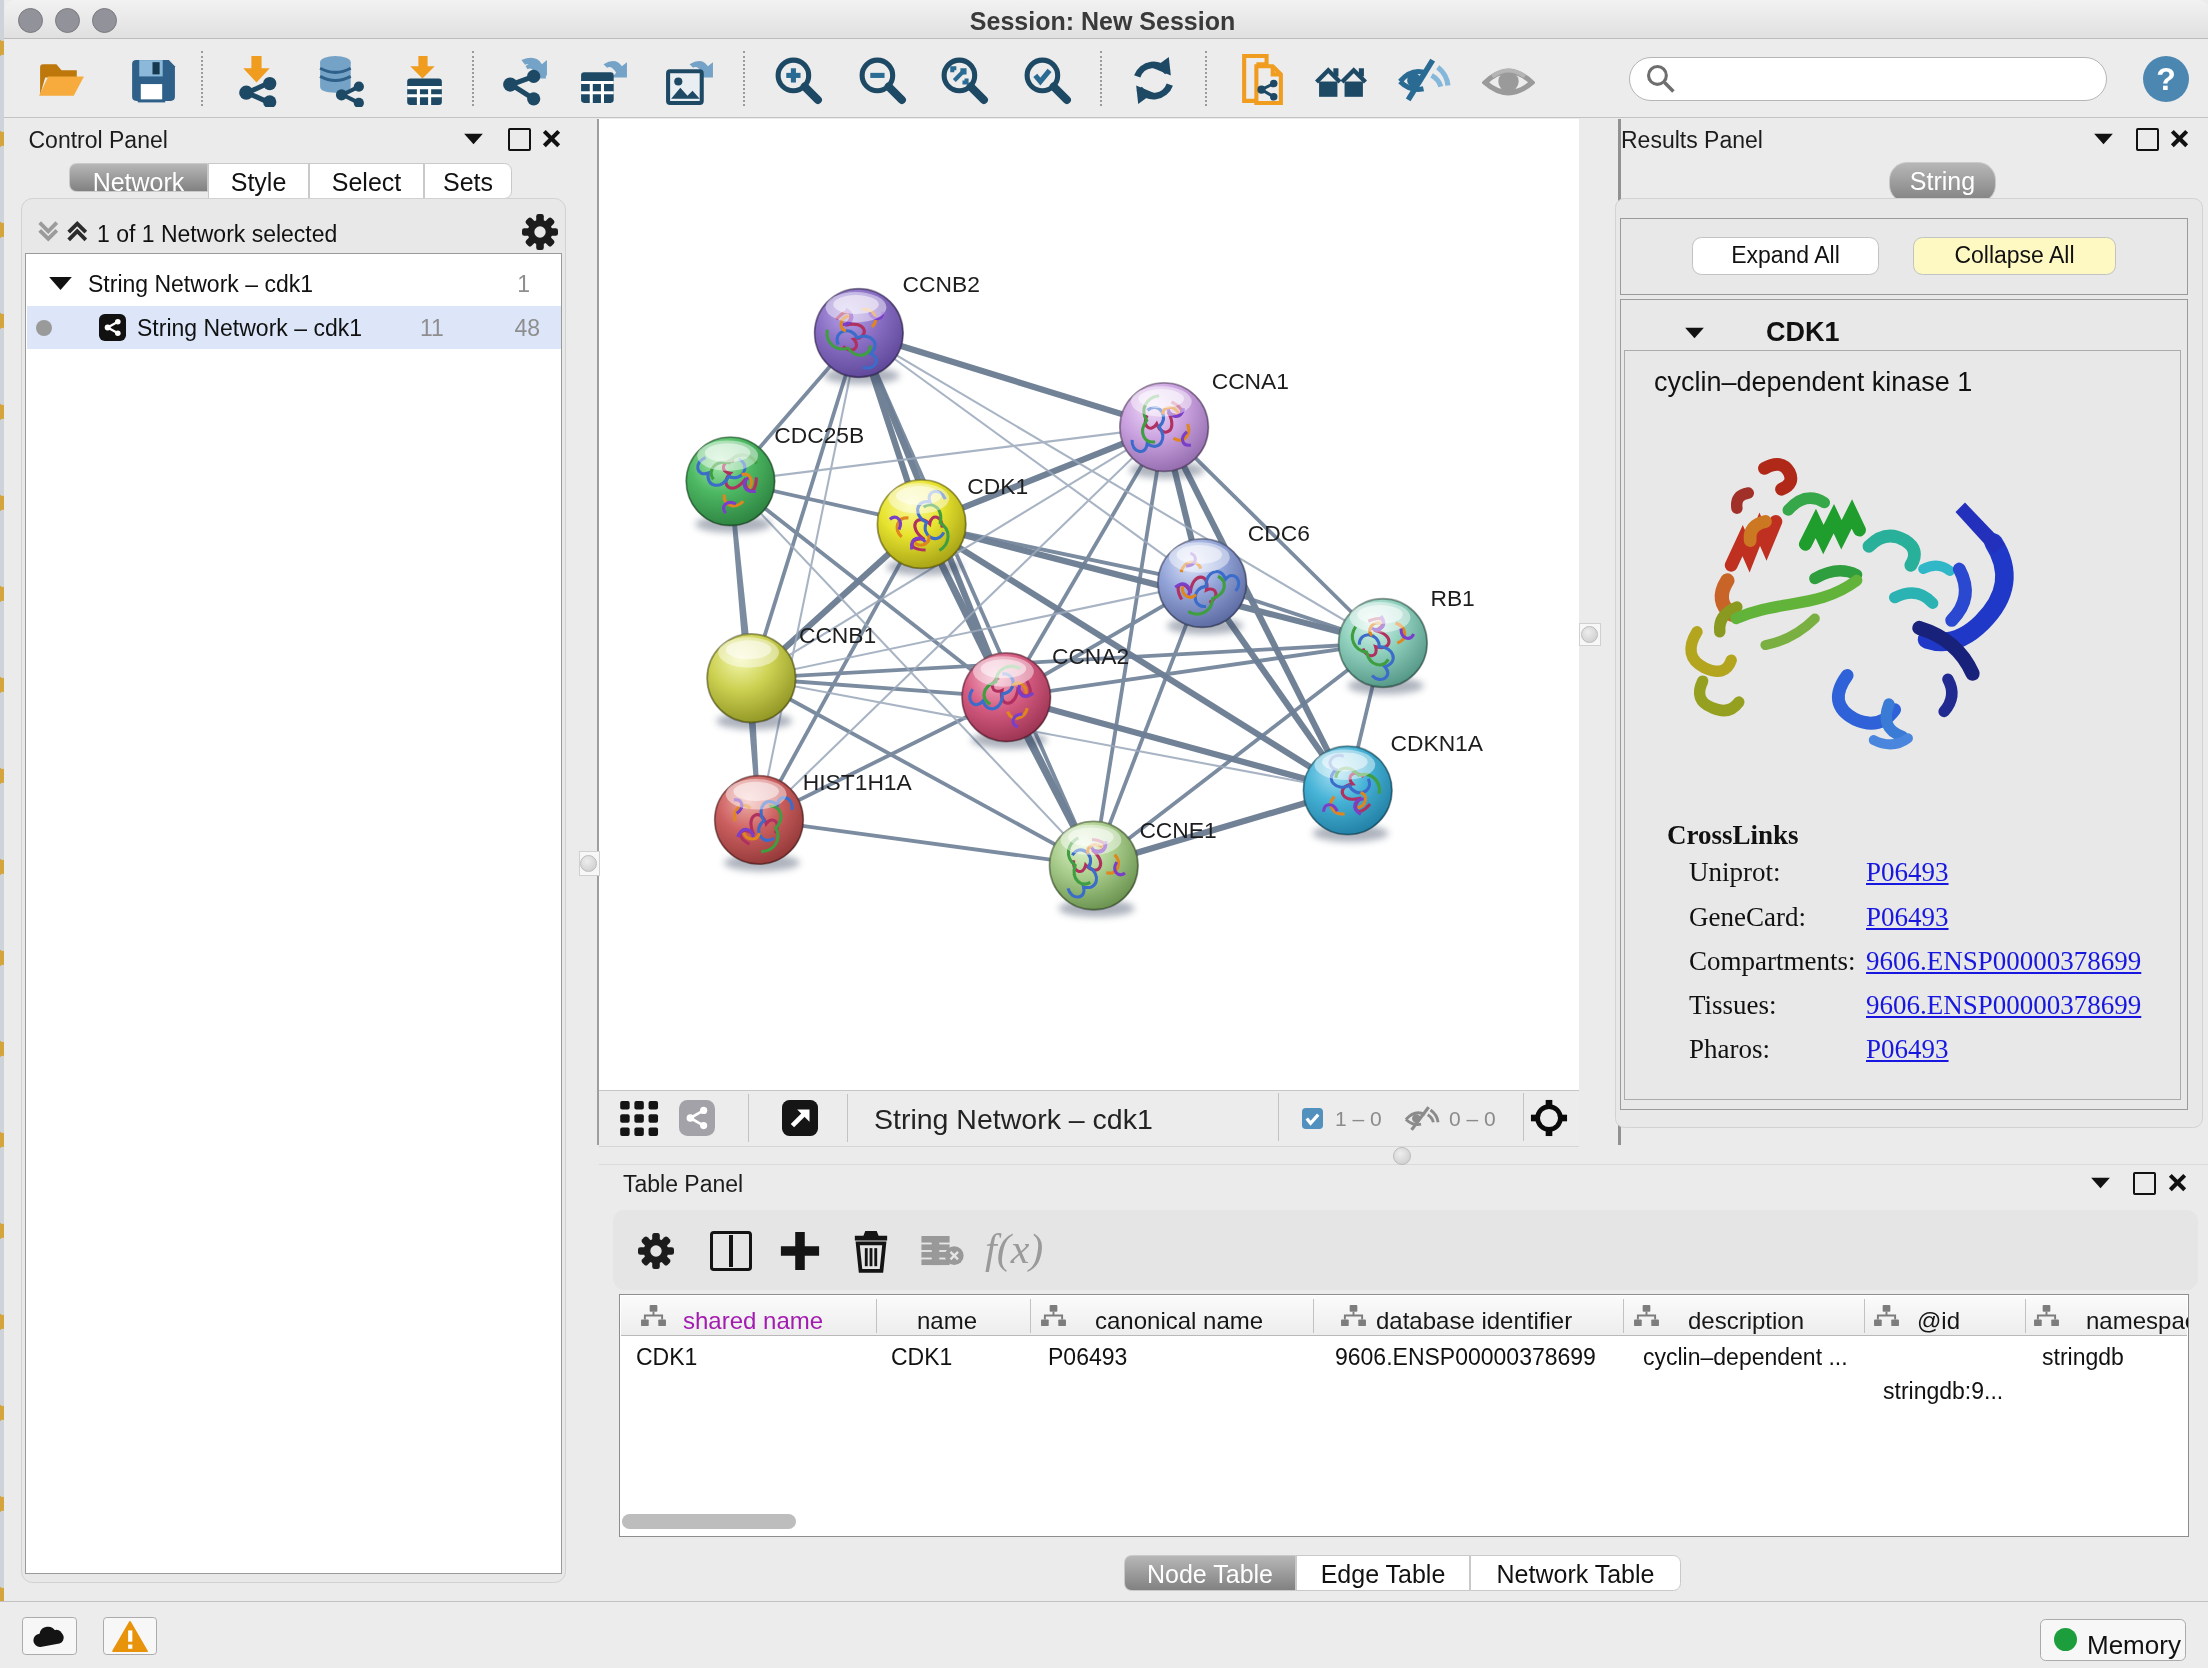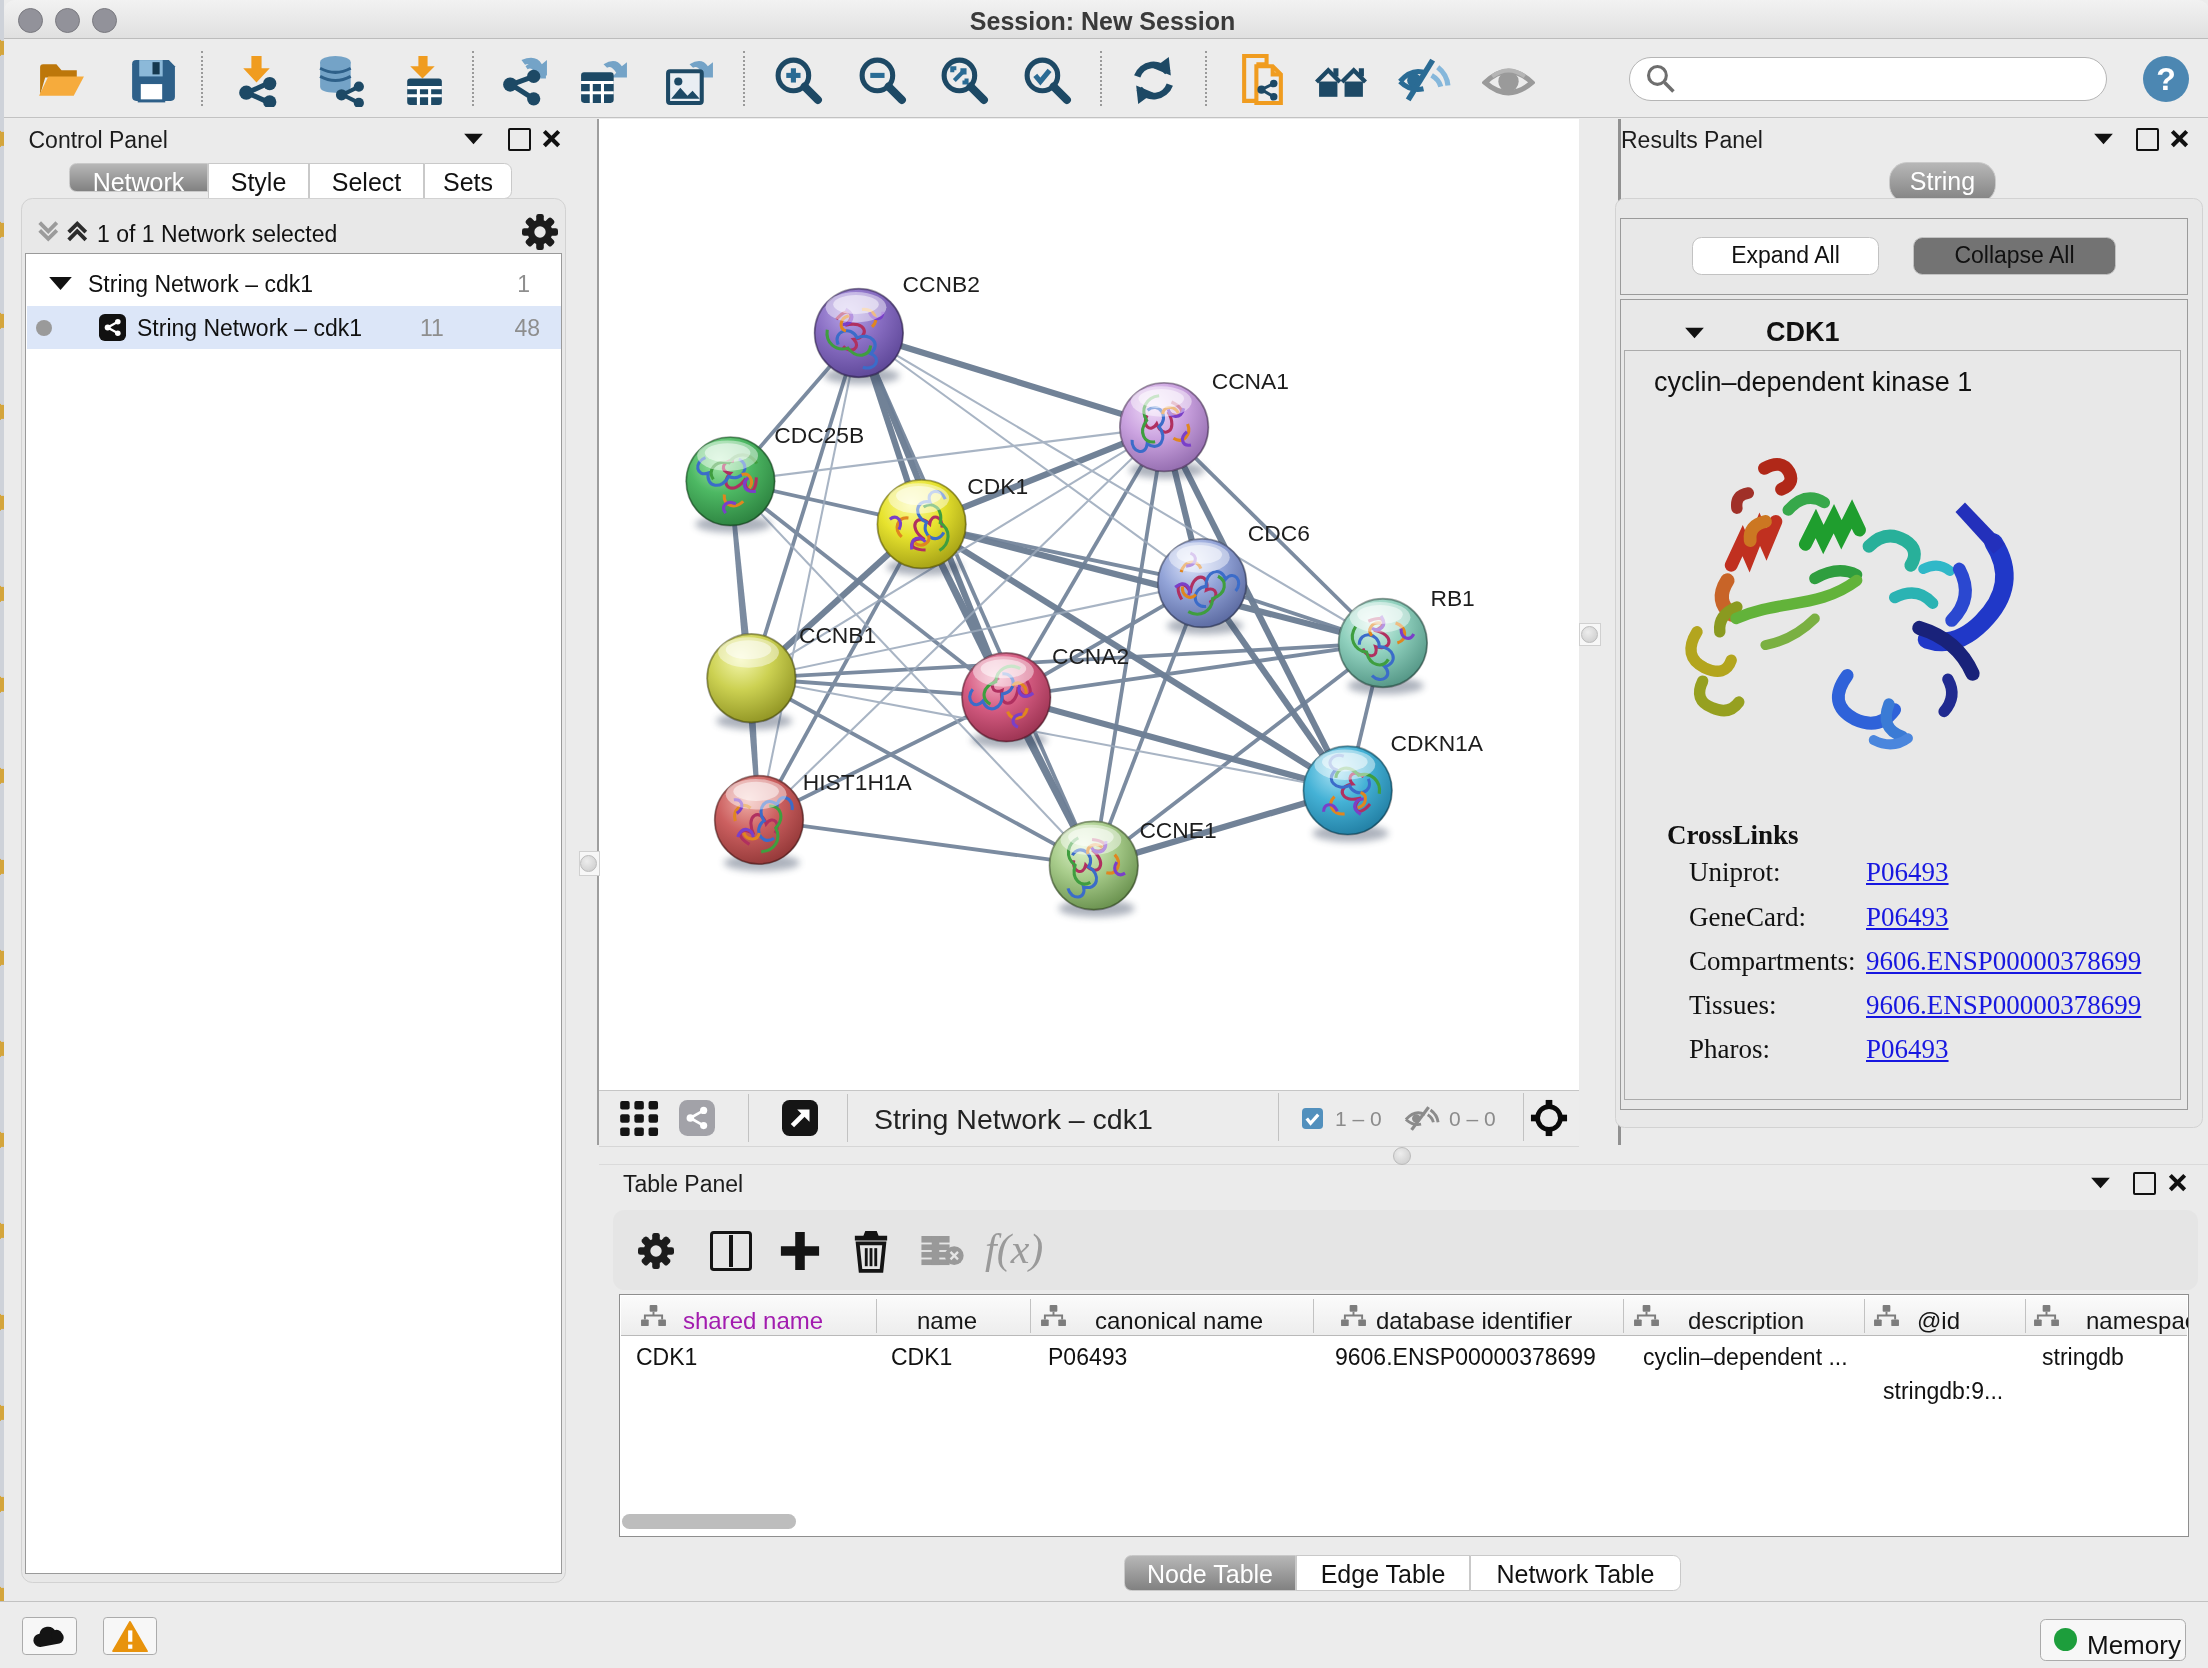--- a/index.html
+++ b/index.html
@@ -554,21 +554,21 @@
     <path d="M2 3 h20 L12 14 z" fill="#111"></path>
   </svg>
 <div class="abs" style="left:2136px;top:128px;width:19px;height:19px;border:2.9px solid #111;border-radius:1.9px;"></div>
 <svg class="abs" style="left:2168px;top:127px;width:23px;height:23px" viewBox="0 0 24 24">
   <path d="M3 6 L6 3 L12 9 L18 3 L21 6 L15 12 L21 18 L18 21 L12 15 L6 21 L3 18 L9 12 z" fill="#111"></path>
 </svg>
 <div class="abs tab tabsel" style="left:1849px;top:162px;width:107px;height:41px;line-height:36px;border-radius:18px;margin-left:40px;">String</div>
 <div class="abs" style="left:1615px;top:198px;width:588px;height:930px;background:#e8e8e8;border:1px solid #d2d2d2;border-radius:9.5px;box-sizing:border-box;"></div>
 <div class="abs" style="left:1620px;top:218px;width:568px;height:77px;border:1.9px solid #9a9a9a;box-sizing:border-box;"></div>
 <div class="abs" style="left:1692px;top:237px;width:187px;height:38px;background:#fff;border:1.9px solid #c2c2c2;border-radius:9.5px;box-sizing:border-box;text-align:center;line-height:34px;font-size:23px;color:#111;">Expand All</div>
-<div class="abs" style="left:1913px;top:237px;width:203px;height:38px;background:#737373;border:1.9px solid #c2c2c2;border-radius:9.5px;box-sizing:border-box;text-align:center;line-height:34px;font-size:23px;color:#111;">Collapse All</div>
+<div class="abs" style="left:1913px;top:237px;width:203px;height:38px;background:#fef9c3;border:1.9px solid #c2c2c2;border-radius:9.5px;box-sizing:border-box;text-align:center;line-height:34px;font-size:23px;color:#111;">Collapse All</div>
 <div class="abs" style="left:1620px;top:299px;width:568px;height:811px;border:1.9px solid #9a9a9a;box-sizing:border-box;"></div>
 <svg class="abs" style="left:1683px;top:325px;width:23px;height:15px" viewBox="0 0 24 16">
     <path d="M2 3 h20 L12 14 z" fill="#111"></path>
   </svg>
 <div class="abs" style="left:1766px;top:317px;font-size:27px;font-weight:700;color:#111;">CDK1</div>
 <div class="abs" style="left:1624px;top:350px;width:557px;height:750px;border:1.9px solid #ababab;box-sizing:border-box;"></div>
 <div class="abs" style="left:1654px;top:367px;font-size:27px;color:#111;">cyclin–dependent kinase 1</div>
 <svg class="abs" style="left:1674px;top:455px;width:352px;height:306px" viewBox="0 0 370 322">
   <g fill="none" stroke-linecap="round">
     <path d="M95 14 q18 -10 26 4 q6 12 -8 18" stroke="#b02818" stroke-width="13.5"></path>

